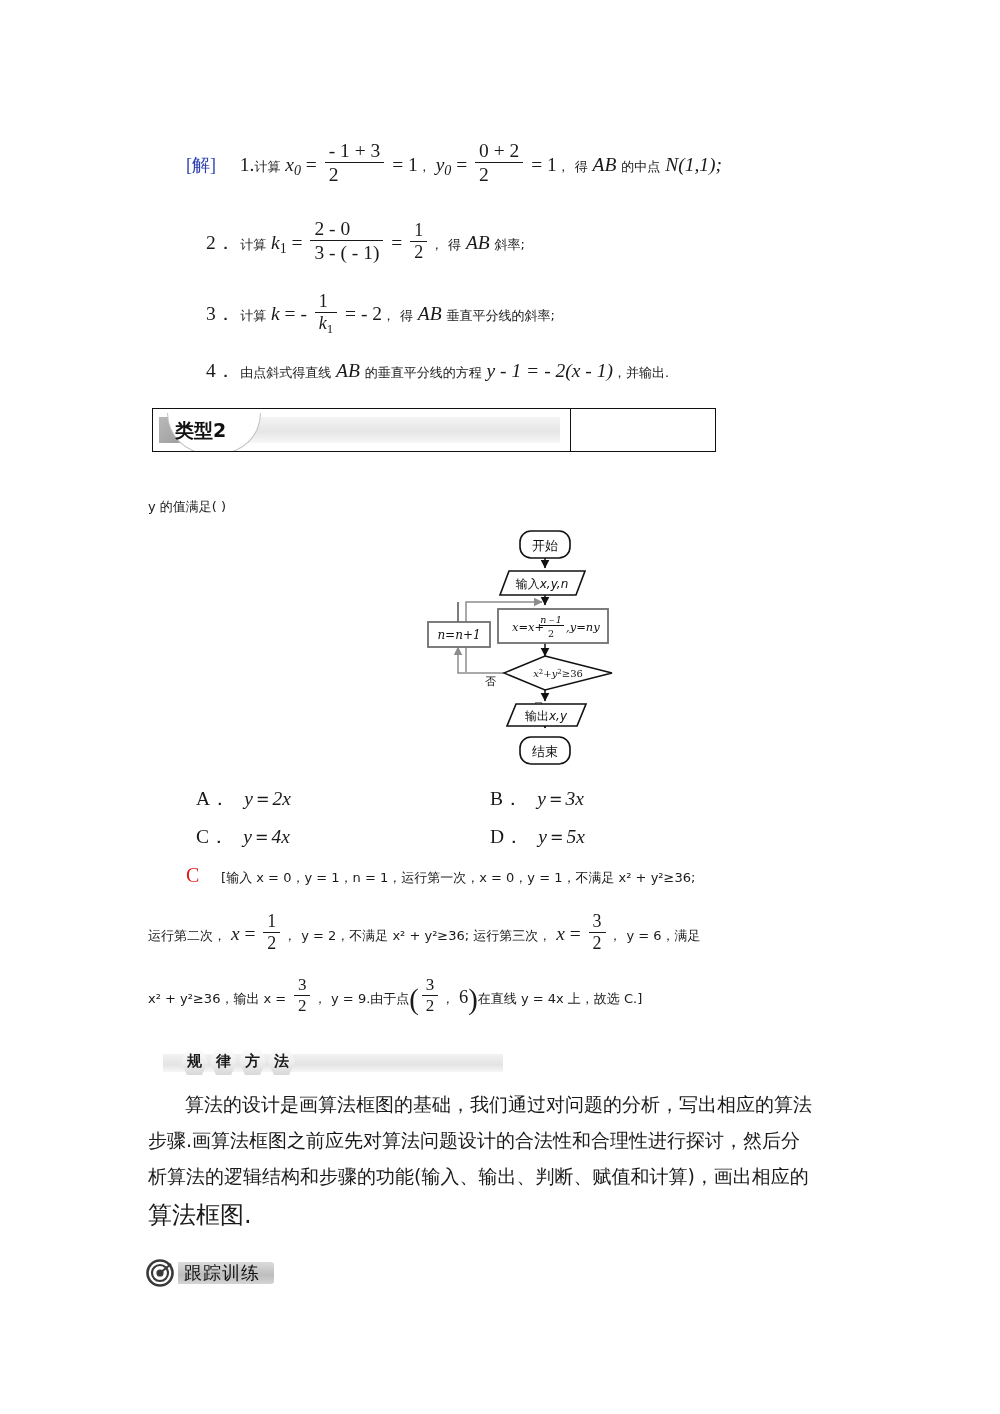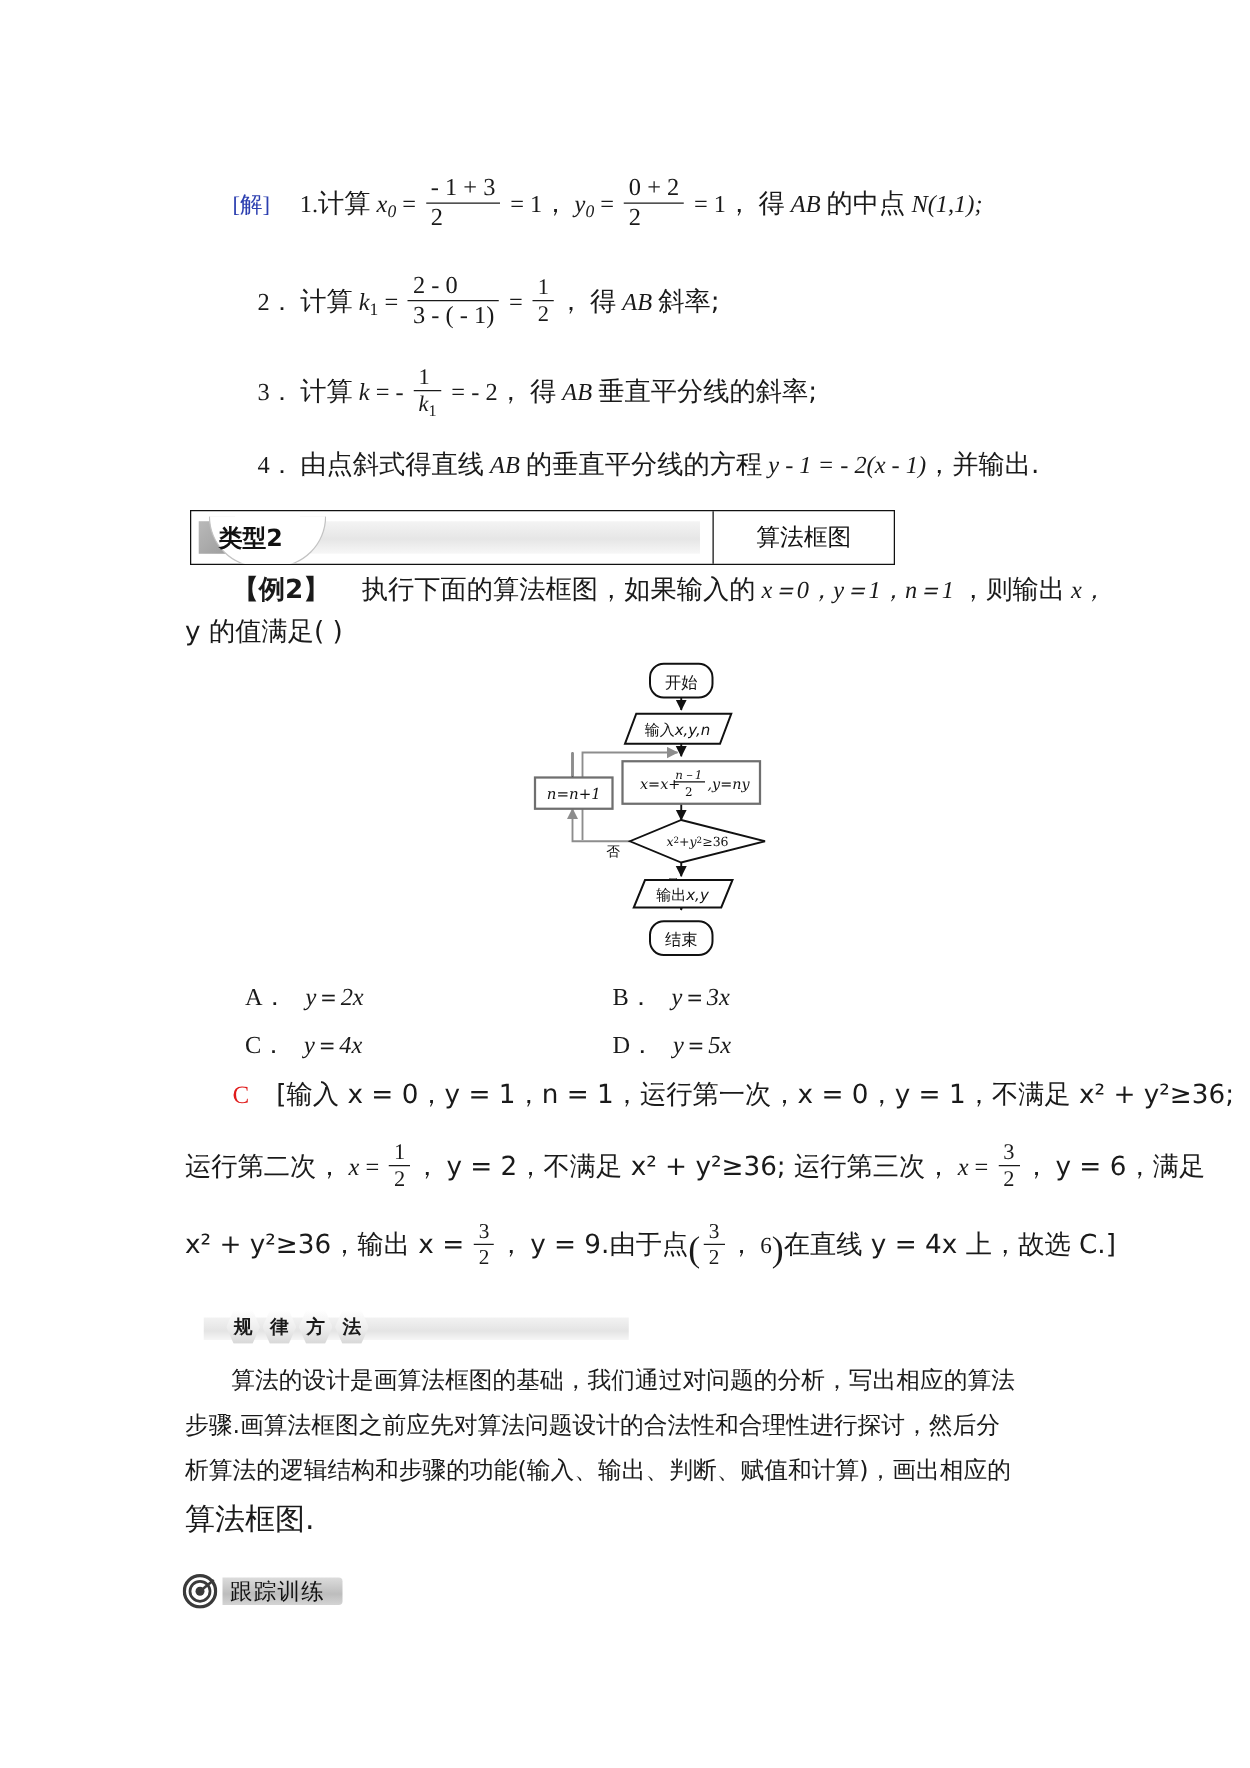--- a/index.html
+++ b/index.html
@@ -49,21 +49,21 @@
   .line {
     position: absolute;
     font-size: 19.5px;
     line-height: 1.3;
     white-space: nowrap;
   }
   .tag-jie {
     color: #2c3fb0;
     font-size: 18px;
   }
-  .cn { font-family: "DejaVu Sans", "Liberation Sans", sans-serif; font-size: 21px; }
+  .cn { font-family: "DejaVu Sans", "Liberation Sans", sans-serif; font-size: 13px; }
 
   
   .type-table {
     position: absolute;
     left: 152px;
     top: 408px;
     width: 564px;
     height: 44px;
     border: 1.4px solid #111;
     box-sizing: border-box;
@@ -272,31 +272,22 @@
     <span class="mi">y - 1 = - 2(x - 1)</span><span class="cn">，并输出.</span>
   </div>
 
   <div class="type-table">
     <div class="type-left">
       <div class="bar"></div>
       <div class="corner"></div>
       <div class="swoop"></div>
       <div class="label">类型2</div>
     </div>
-    <div class="type-right">算法框图</div>
-  </div>
-
-  <div class="line" style="left:186px; top:458px;">
-    <span class="cn" style="font-weight:bold;">【例2】</span>
-    <span style="display:inline-block;width:16px;"></span>
-    <span class="cn">执行下面的算法框图，如果输入的</span>
-    <span class="mi">x＝0，y＝1，n＝1</span>
-    <span class="cn">，则输出</span>
-    <span class="mi">x，</span>
-  </div>
+  </div>
+
   <div class="line" style="left:148px; top:492px;text-align:right;">
     <span class="cn">y 的值满足(        )</span>
   </div>
 
   <div class="flow">
     <svg width="250" height="250" viewBox="0 0 250 250" xmlns="http://www.w3.org/2000/svg">
       <defs>
         <marker id="ar" markerWidth="7" markerHeight="7" refX="5.6" refY="3" orient="auto">
           <path d="M0,0 L6,3 L0,6 z" fill="#111"></path>
         </marker>

